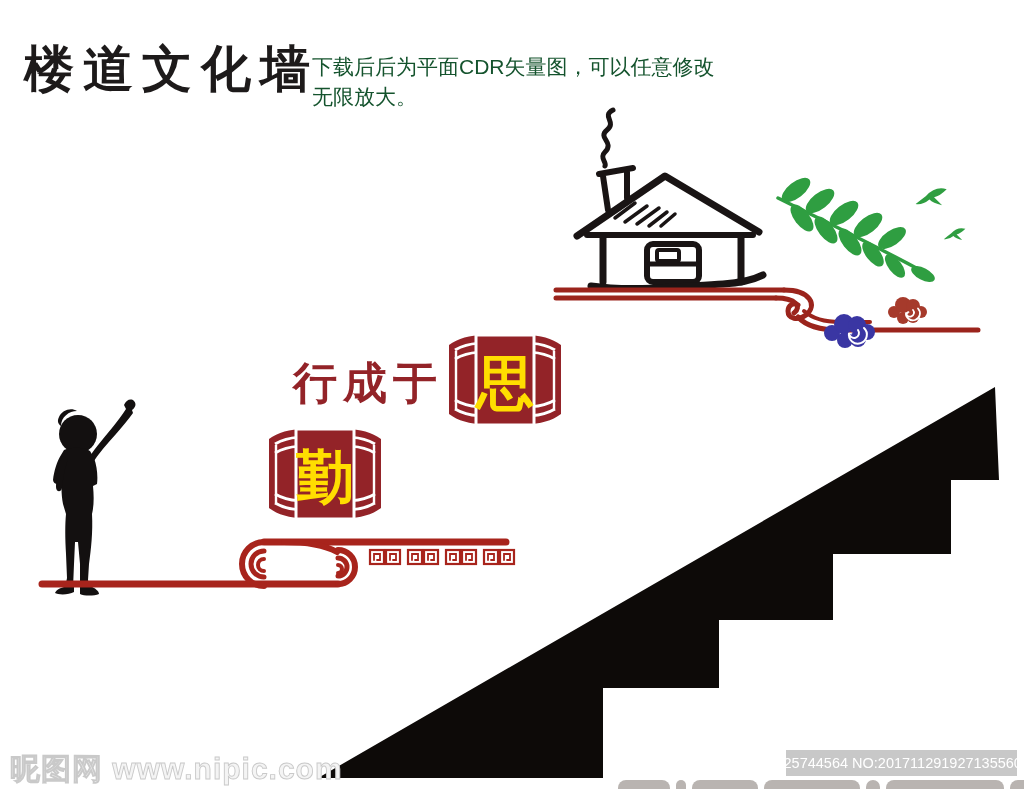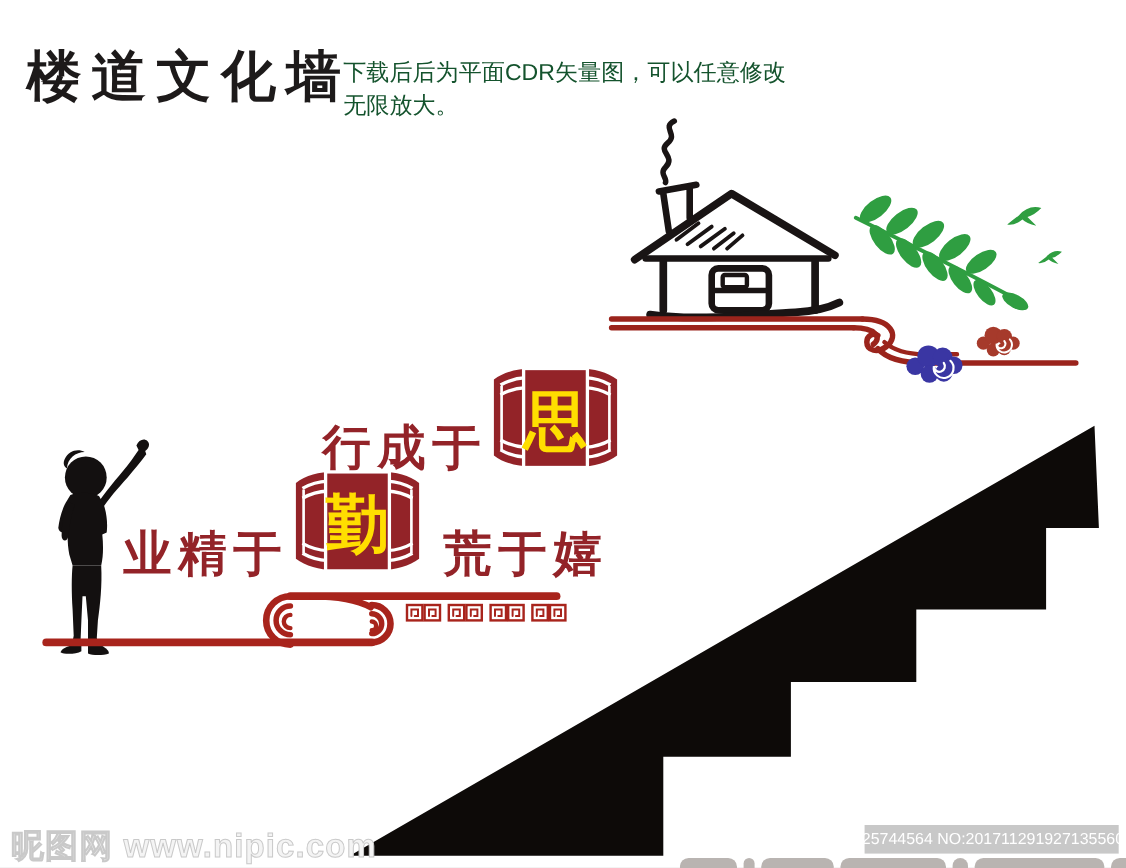--- a/index.html
+++ b/index.html
@@ -23,21 +23,21 @@
   .page-title{
     left:24px;top:36px;font-family:var(--serif);font-weight:700;
     font-size:50px;letter-spacing:9px;color:#1d1a1a;white-space:nowrap;
   }
   .desc{
     left:312px;top:52px;font-size:21px;line-height:1.42;color:#14532d;
     font-weight:500;white-space:nowrap;
   }
   .quote{
     font-family:var(--serif);font-weight:700;color:var(--maroon);
-    font-size:44px;letter-spacing:6px;white-space:nowrap;margin-top:24px;
+    font-size:44px;letter-spacing:6px;white-space:nowrap;
   }
   .book-char{
     font-family:var(--serif);font-weight:700;
   }
   .wm-site{
     left:10px;top:749px;font-weight:700;font-size:30px;letter-spacing:1px;
     color:#f4f4f4;-webkit-text-stroke:0.9px #c9c9c9;white-space:nowrap;
   }
   .id-bar{
     left:786px;top:750px;width:231px;height:26px;
@@ -137,34 +137,32 @@
       <path d="M58,18 C44,11 26,12 12,20 M58,27 C44,20 26,21 12,29"></path>
       <path d="M58,81 C44,88 26,87 12,79 M58,72 C44,79 26,78 12,70"></path>
       <path d="M66,18 C80,11 98,12 112,20 M66,27 C80,20 98,21 112,29"></path>
       <path d="M66,81 C80,88 98,87 112,79 M66,72 C80,79 98,78 112,70"></path>
       <path d="M13,21 V79 M111,21 V79" stroke-width="2.4"></path>
     </g>
     <rect x="33" y="5" width="58" height="90" fill="#932328" stroke="#ffffff" stroke-width="3"></rect>
     <text class="book-char" x="62" y="53" text-anchor="middle" dominant-baseline="central" font-size="58" font-weight="bold" fill="#FFDE00">思</text>
   </svg>
 
-  <div class="abs quote" style="left:112px;top:450px;">业精于</div>
   <svg class="abs" style="left:263px;top:424px;" width="124" height="100" viewBox="0 0 124 100">
     <path fill="#932328" d="M62,9 C46,2 20,4 6,15 L6,84 C20,95 46,97 62,90 C78,97 104,95 118,84 L118,15 C104,4 78,2 62,9 Z"></path>
     <g fill="none" stroke="#ffffff" stroke-width="3">
       <path d="M58,18 C44,11 26,12 12,20 M58,27 C44,20 26,21 12,29"></path>
       <path d="M58,81 C44,88 26,87 12,79 M58,72 C44,79 26,78 12,70"></path>
       <path d="M66,18 C80,11 98,12 112,20 M66,27 C80,20 98,21 112,29"></path>
       <path d="M66,81 C80,88 98,87 112,79 M66,72 C80,79 98,78 112,70"></path>
       <path d="M13,21 V79 M111,21 V79" stroke-width="2.4"></path>
     </g>
     <rect x="33" y="5" width="58" height="90" fill="#932328" stroke="#ffffff" stroke-width="3"></rect>
     <text class="book-char" x="62" y="53" text-anchor="middle" dominant-baseline="central" font-size="58" font-weight="bold" fill="#FFDE00">勤</text>
   </svg>
-  <div class="abs quote" style="left:403px;top:450px;">荒于嬉</div>
 
   <svg class="abs" style="left:28px;top:392px;" width="112" height="212" viewBox="0 0 112 212" fill="#131010">
     <path d="M58,70 C64,60 74,48 84,36 C89,30 94,23 98,17 L96,13 C98,8 103,6 106,9 C109,12 107,16 104,18 L105,21 C100,28 94,35 88,42 C79,52 70,62 64,72 Z"></path>
     <circle cx="50" cy="42" r="19"></circle>
     <path d="M33,34 C33,25 41,19 49,19 C43,15 34,18 31,25 C29,29 30,32 33,34 Z"></path>
     <path d="M36,58 C43,55 56,55 62,59 L66,66 C69,74 70,84 69,92 L65,94 C66,104 66,114 64,122 L38,122 L35,112 C33,102 33,90 35,82 L32,88 C30,93 26,93 25,88 C26,79 29,69 33,63 Z"></path>
     <path d="M34,64 C30,72 28,84 28,95 C28,100 33,101 34,96 C35,86 37,75 40,67 Z"></path>
     <path d="M38,122 L64,122 C65,140 63,158 61,172 L60,188 L62,196 L52,196 L52,172 L50,150 L47,150 L46,172 L45,196 L37,196 L39,186 L38,162 C37,146 37,132 38,122 Z"></path>
     <path d="M36,195 L46,195 L46,200 C41,203 30,203 27,201 C28,198 32,196 36,195 Z"></path>
     <path d="M52,195 L62,194 C67,196 71,199 71,202 C66,204 56,204 52,202 Z"></path>

